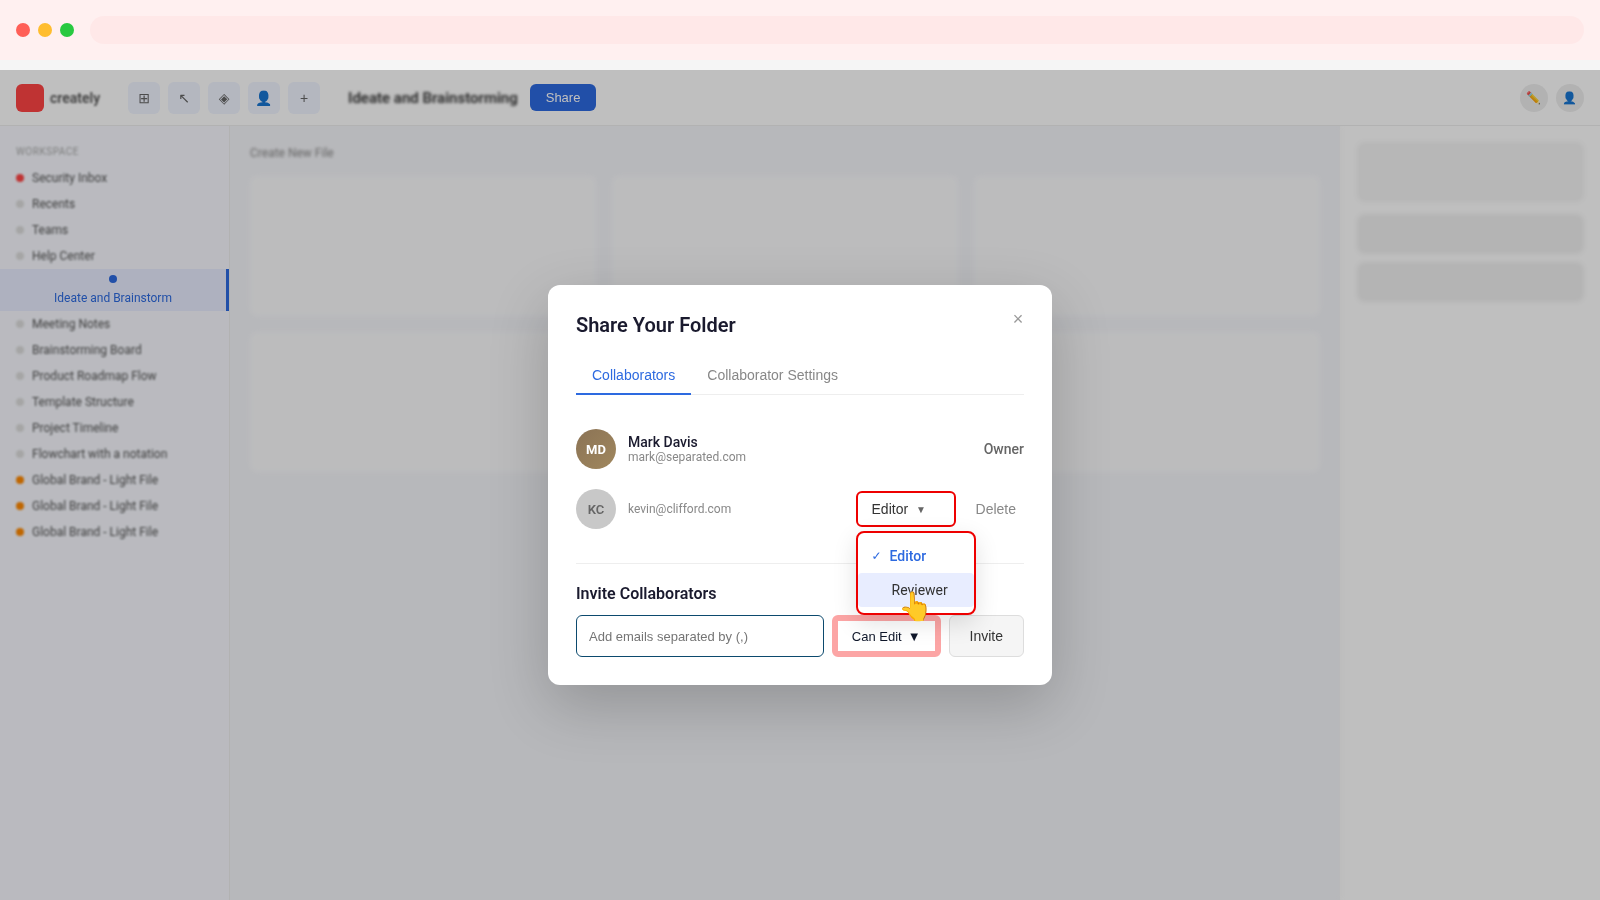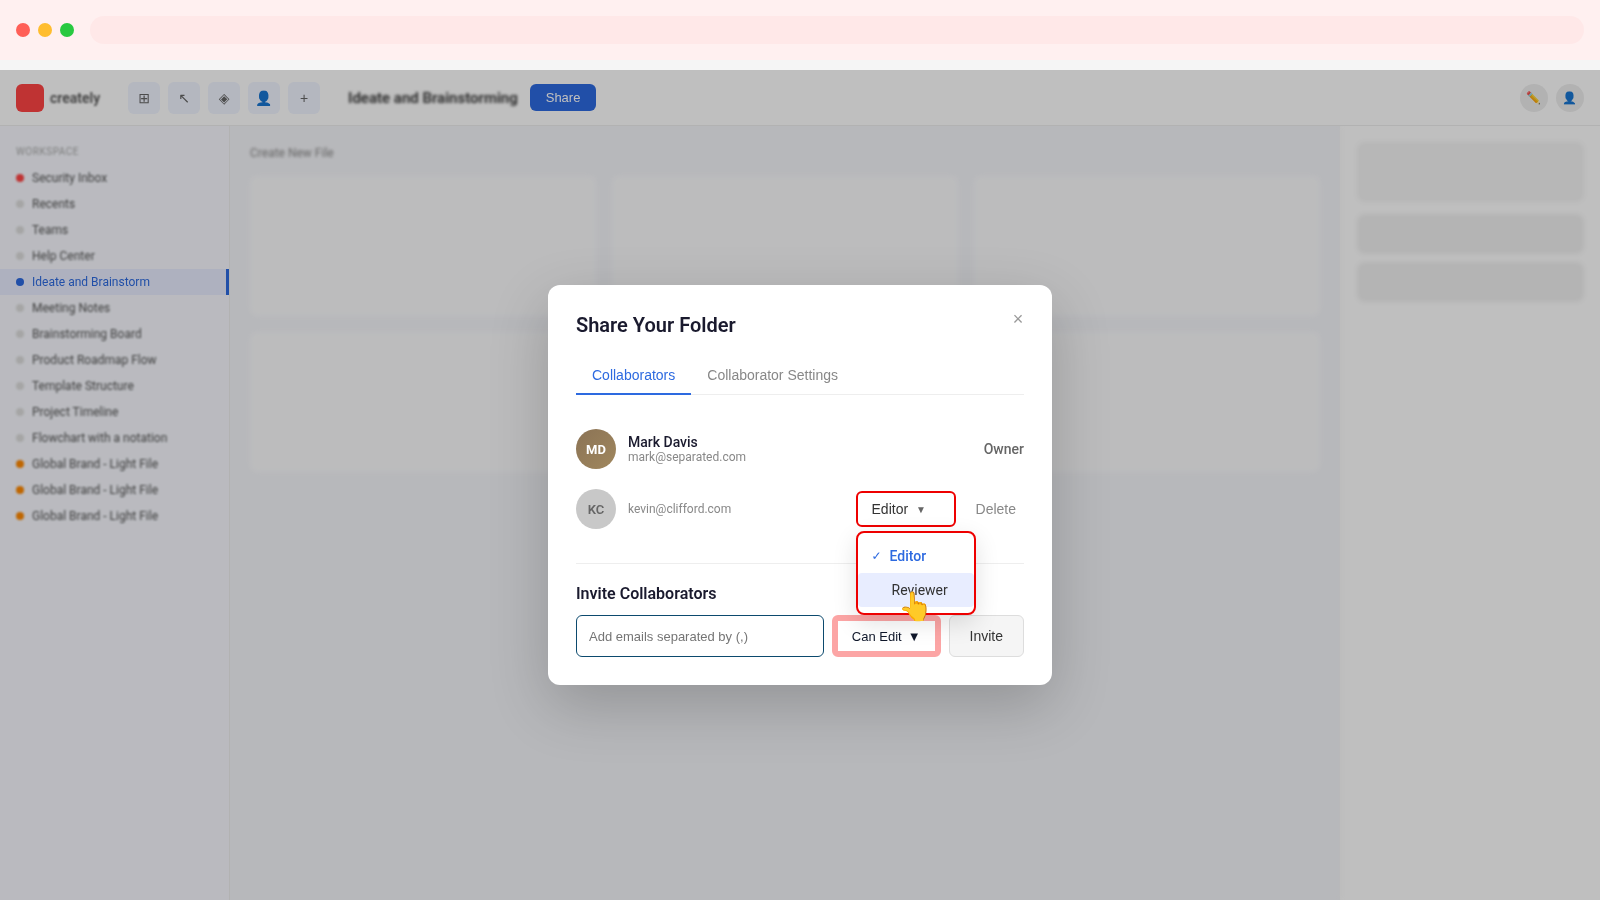--- a/index.html
+++ b/index.html
@@ -151,20 +151,21 @@
       font-size: 12px;
       color: #555;
       cursor: pointer;
       filter: blur(1px);
     }
     .sidebar-item.active {
       background: #e8edff;
       color: #2d6ae0;
       border-right: 3px solid #2d6ae0;
       filter: none;
+      flex-direction: column;
     }
     .sidebar-dot {
       width: 8px; height: 8px;
       border-radius: 50%;
       background: #ddd;
       flex-shrink: 0;
     }
     .sidebar-dot.blue { background: #2d6ae0; }
     .sidebar-dot.red { background: #ff4444; }
     .sidebar-dot.orange { background: #ff8800; }

